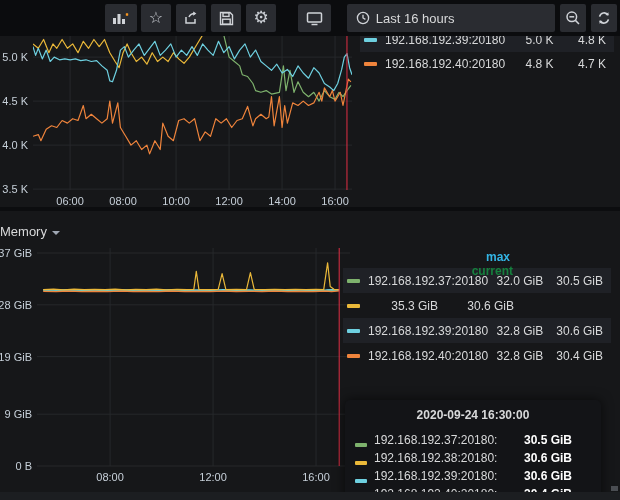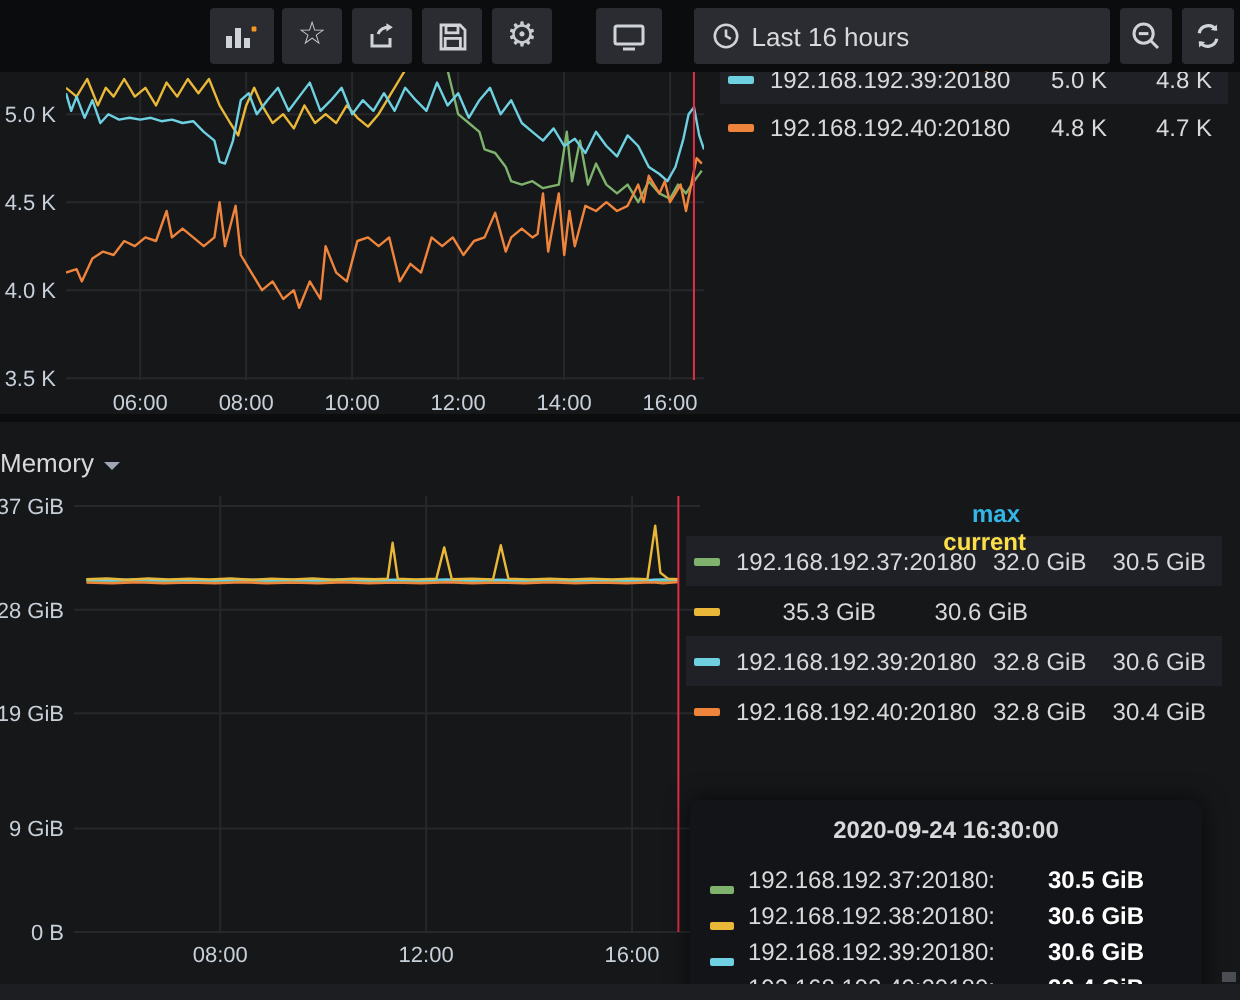--- a/index.html
+++ b/index.html
@@ -202,21 +202,21 @@
           <polyline points="43.2,78.6 53.5,78.2 63.8,78.9 74.1,78.2 84.4,78.7 94.7,78.3 105.0,78.7 115.2,78.2 125.5,78.9 135.8,78.3 146.1,78.7 156.4,78.2 166.7,78.9 177.0,78.3 187.3,78.6 193.8,78.3 196.3,60.4 198.9,78.3 207.9,78.7 218.2,78.3 222.1,62.7 225.9,78.6 236.2,78.3 246.5,78.7 250.4,61.6 254.2,78.3 264.5,78.7 274.8,78.3 285.1,78.7 295.4,78.3 305.7,78.7 316.0,78.3 323.7,78.6 327.6,51.8 330.2,75.4 334.0,78.3 339.2,78.6" fill="none" stroke="#EAB839" stroke-width="1.2" stroke-linejoin="round"></polyline>
           <polyline points="43.2,80.3 56.0,80.6 68.9,80.1 81.8,80.6 94.7,80.3 107.5,80.6 120.4,80.1 133.3,80.6 146.1,80.3 159.0,80.6 171.9,80.1 184.7,80.6 197.6,80.3 210.5,80.6 223.4,80.1 236.2,80.6 249.1,80.3 262.0,80.6 274.8,80.1 287.7,80.6 300.6,80.3 313.4,80.6 326.3,80.1 331.5,80.6 339.2,80.0" fill="none" stroke="#EF843C" stroke-width="1.2" stroke-linejoin="round"></polyline>
         </g>
         <line x1="339.1891447368421" y1="37" x2="339.1891447368421" y2="255" stroke="#E02F44" class="cursor"></line>
       </svg>
 
     <div class="legend legend-mem">
       <div class="lg-head">
         <span class="sp"></span>
         <span class="col-max" style="color: rgb(51, 181, 229);">max</span>
-        <span class="col-cur" style="color: #fde047;">current</span>
+        <span class="col-cur" style="color: #15803d;">current</span>
       </div>
       <div class="lg-row hl">
         <span class="dash" style="background: rgb(126, 178, 109);"></span>
         <span class="lg-name">192.168.192.37:20180</span>
         <span class="col-max">32.0 GiB</span>
         <span class="col-cur">30.5 GiB</span>
       </div>
       <div class="lg-row">
         <span class="dash" style="background: rgb(234, 184, 57);"></span>
         <span class="col-max">35.3 GiB</span>

